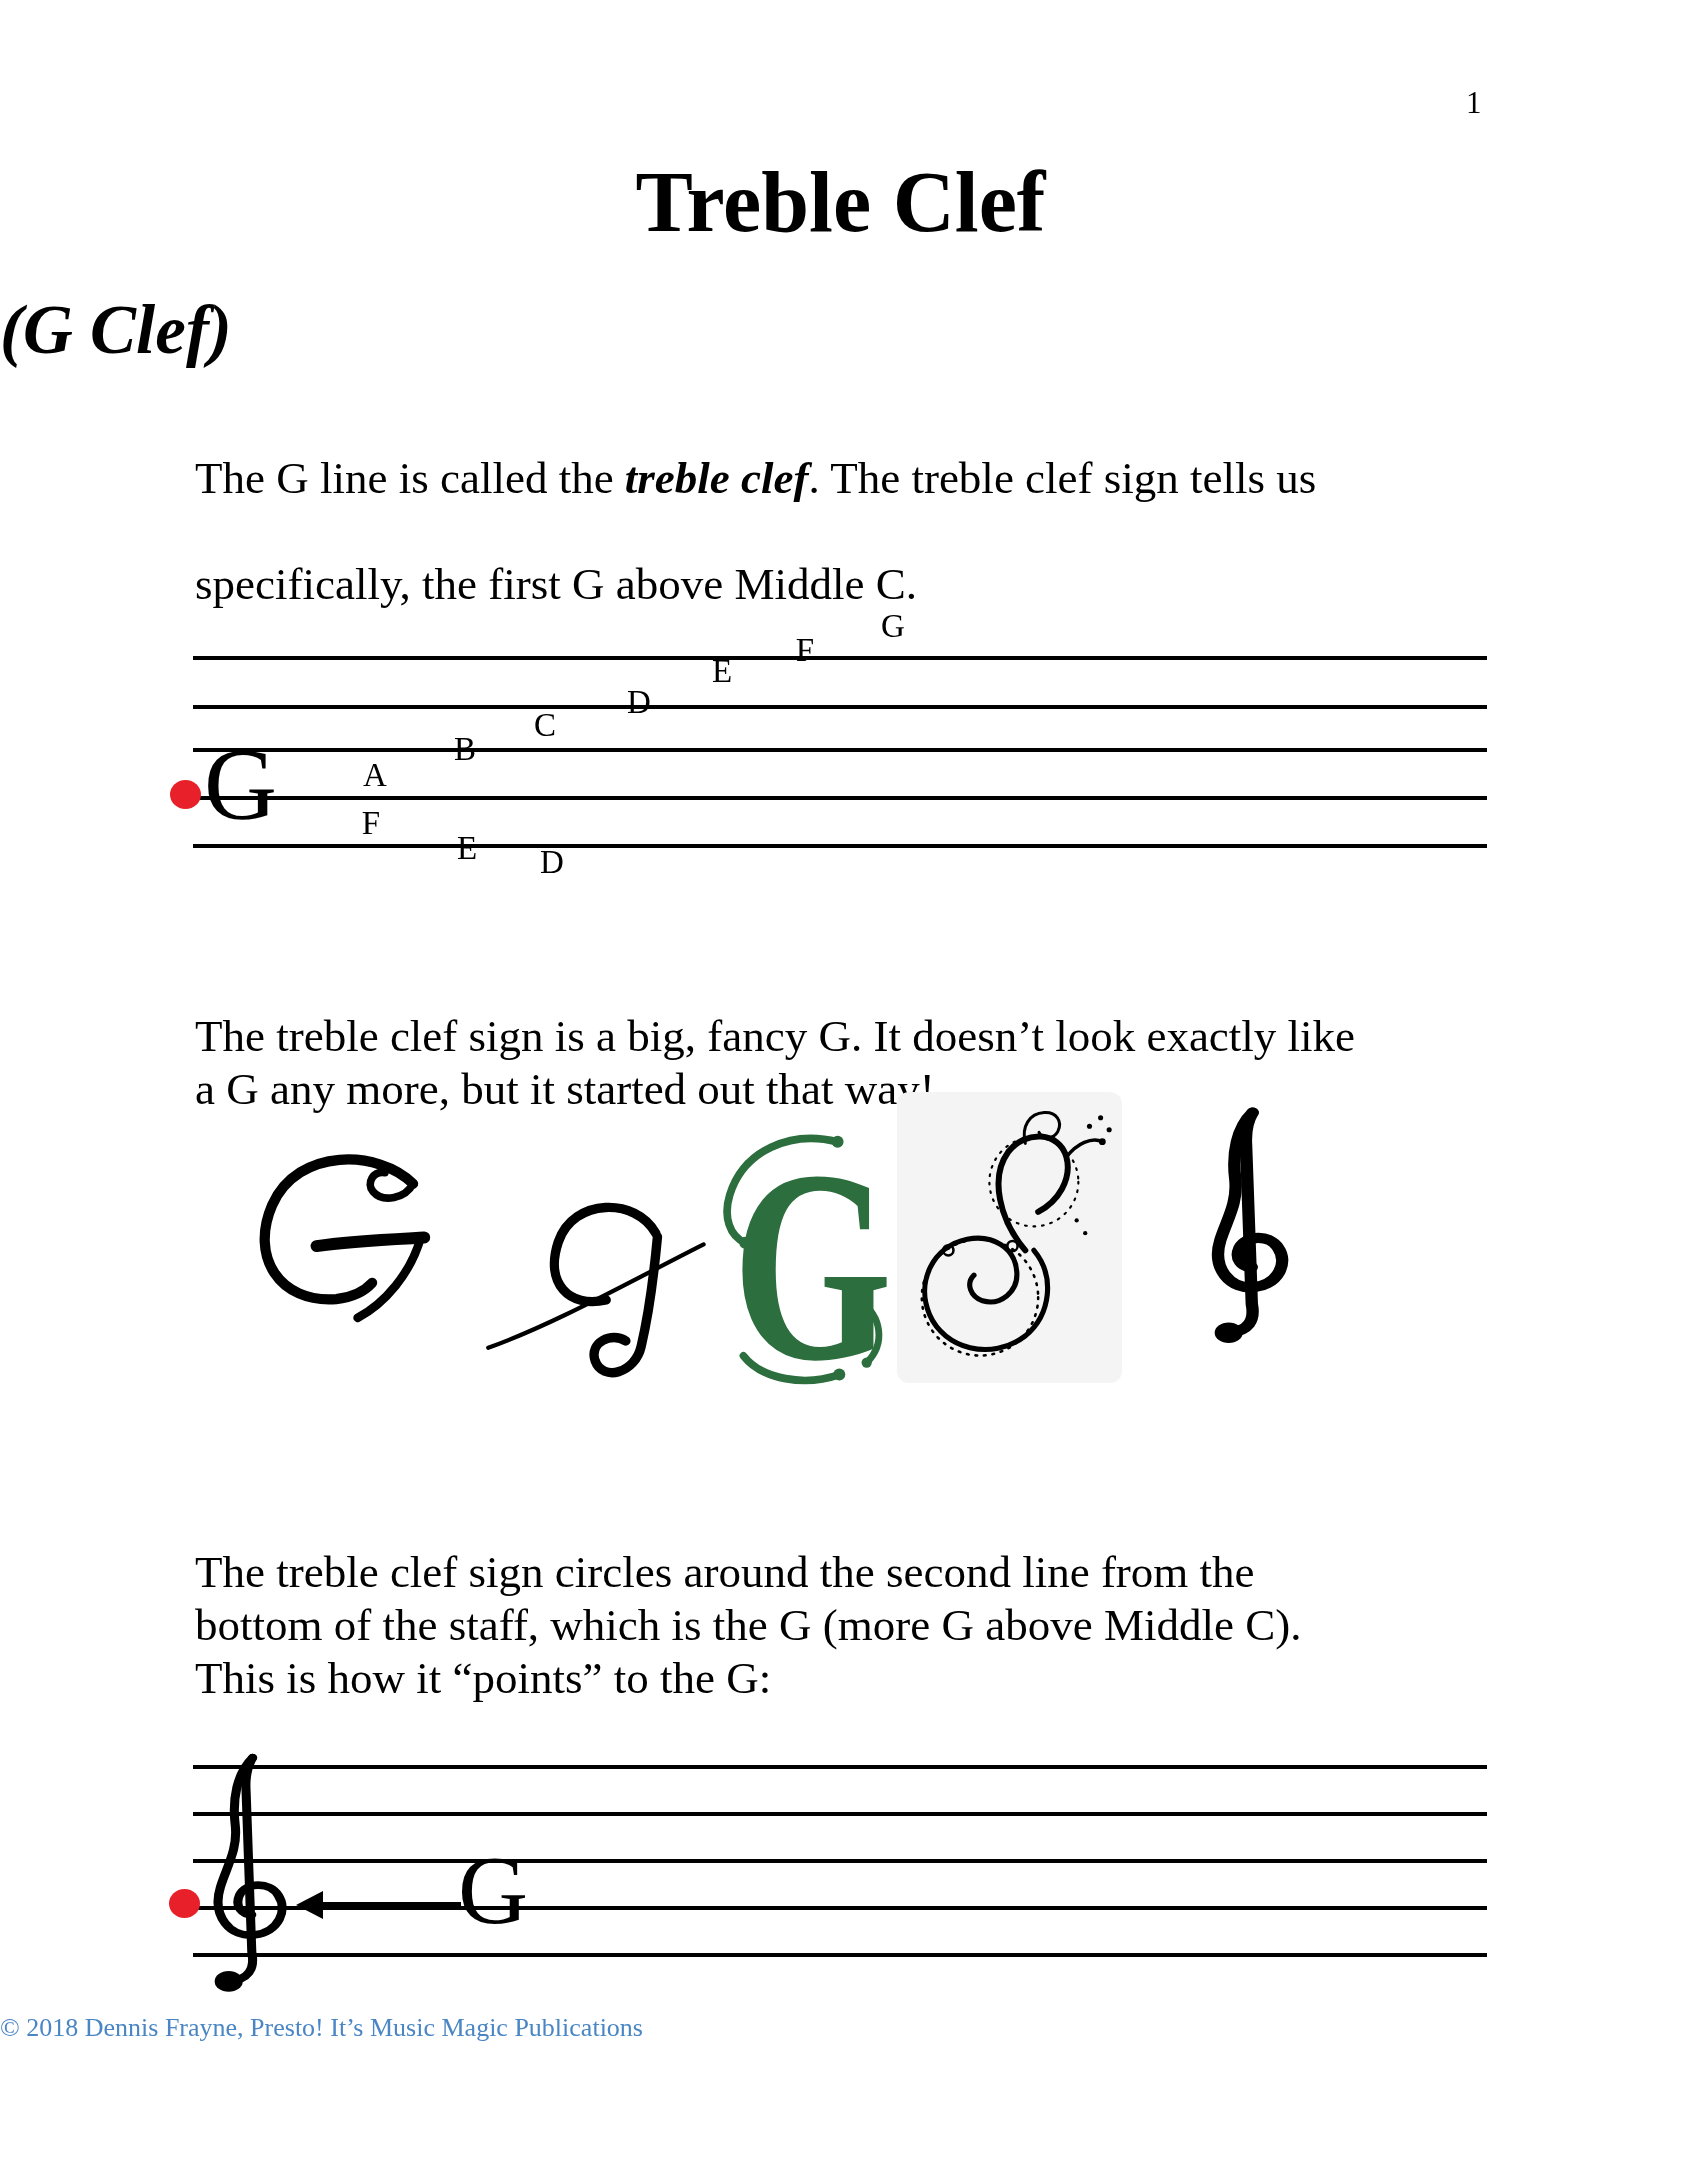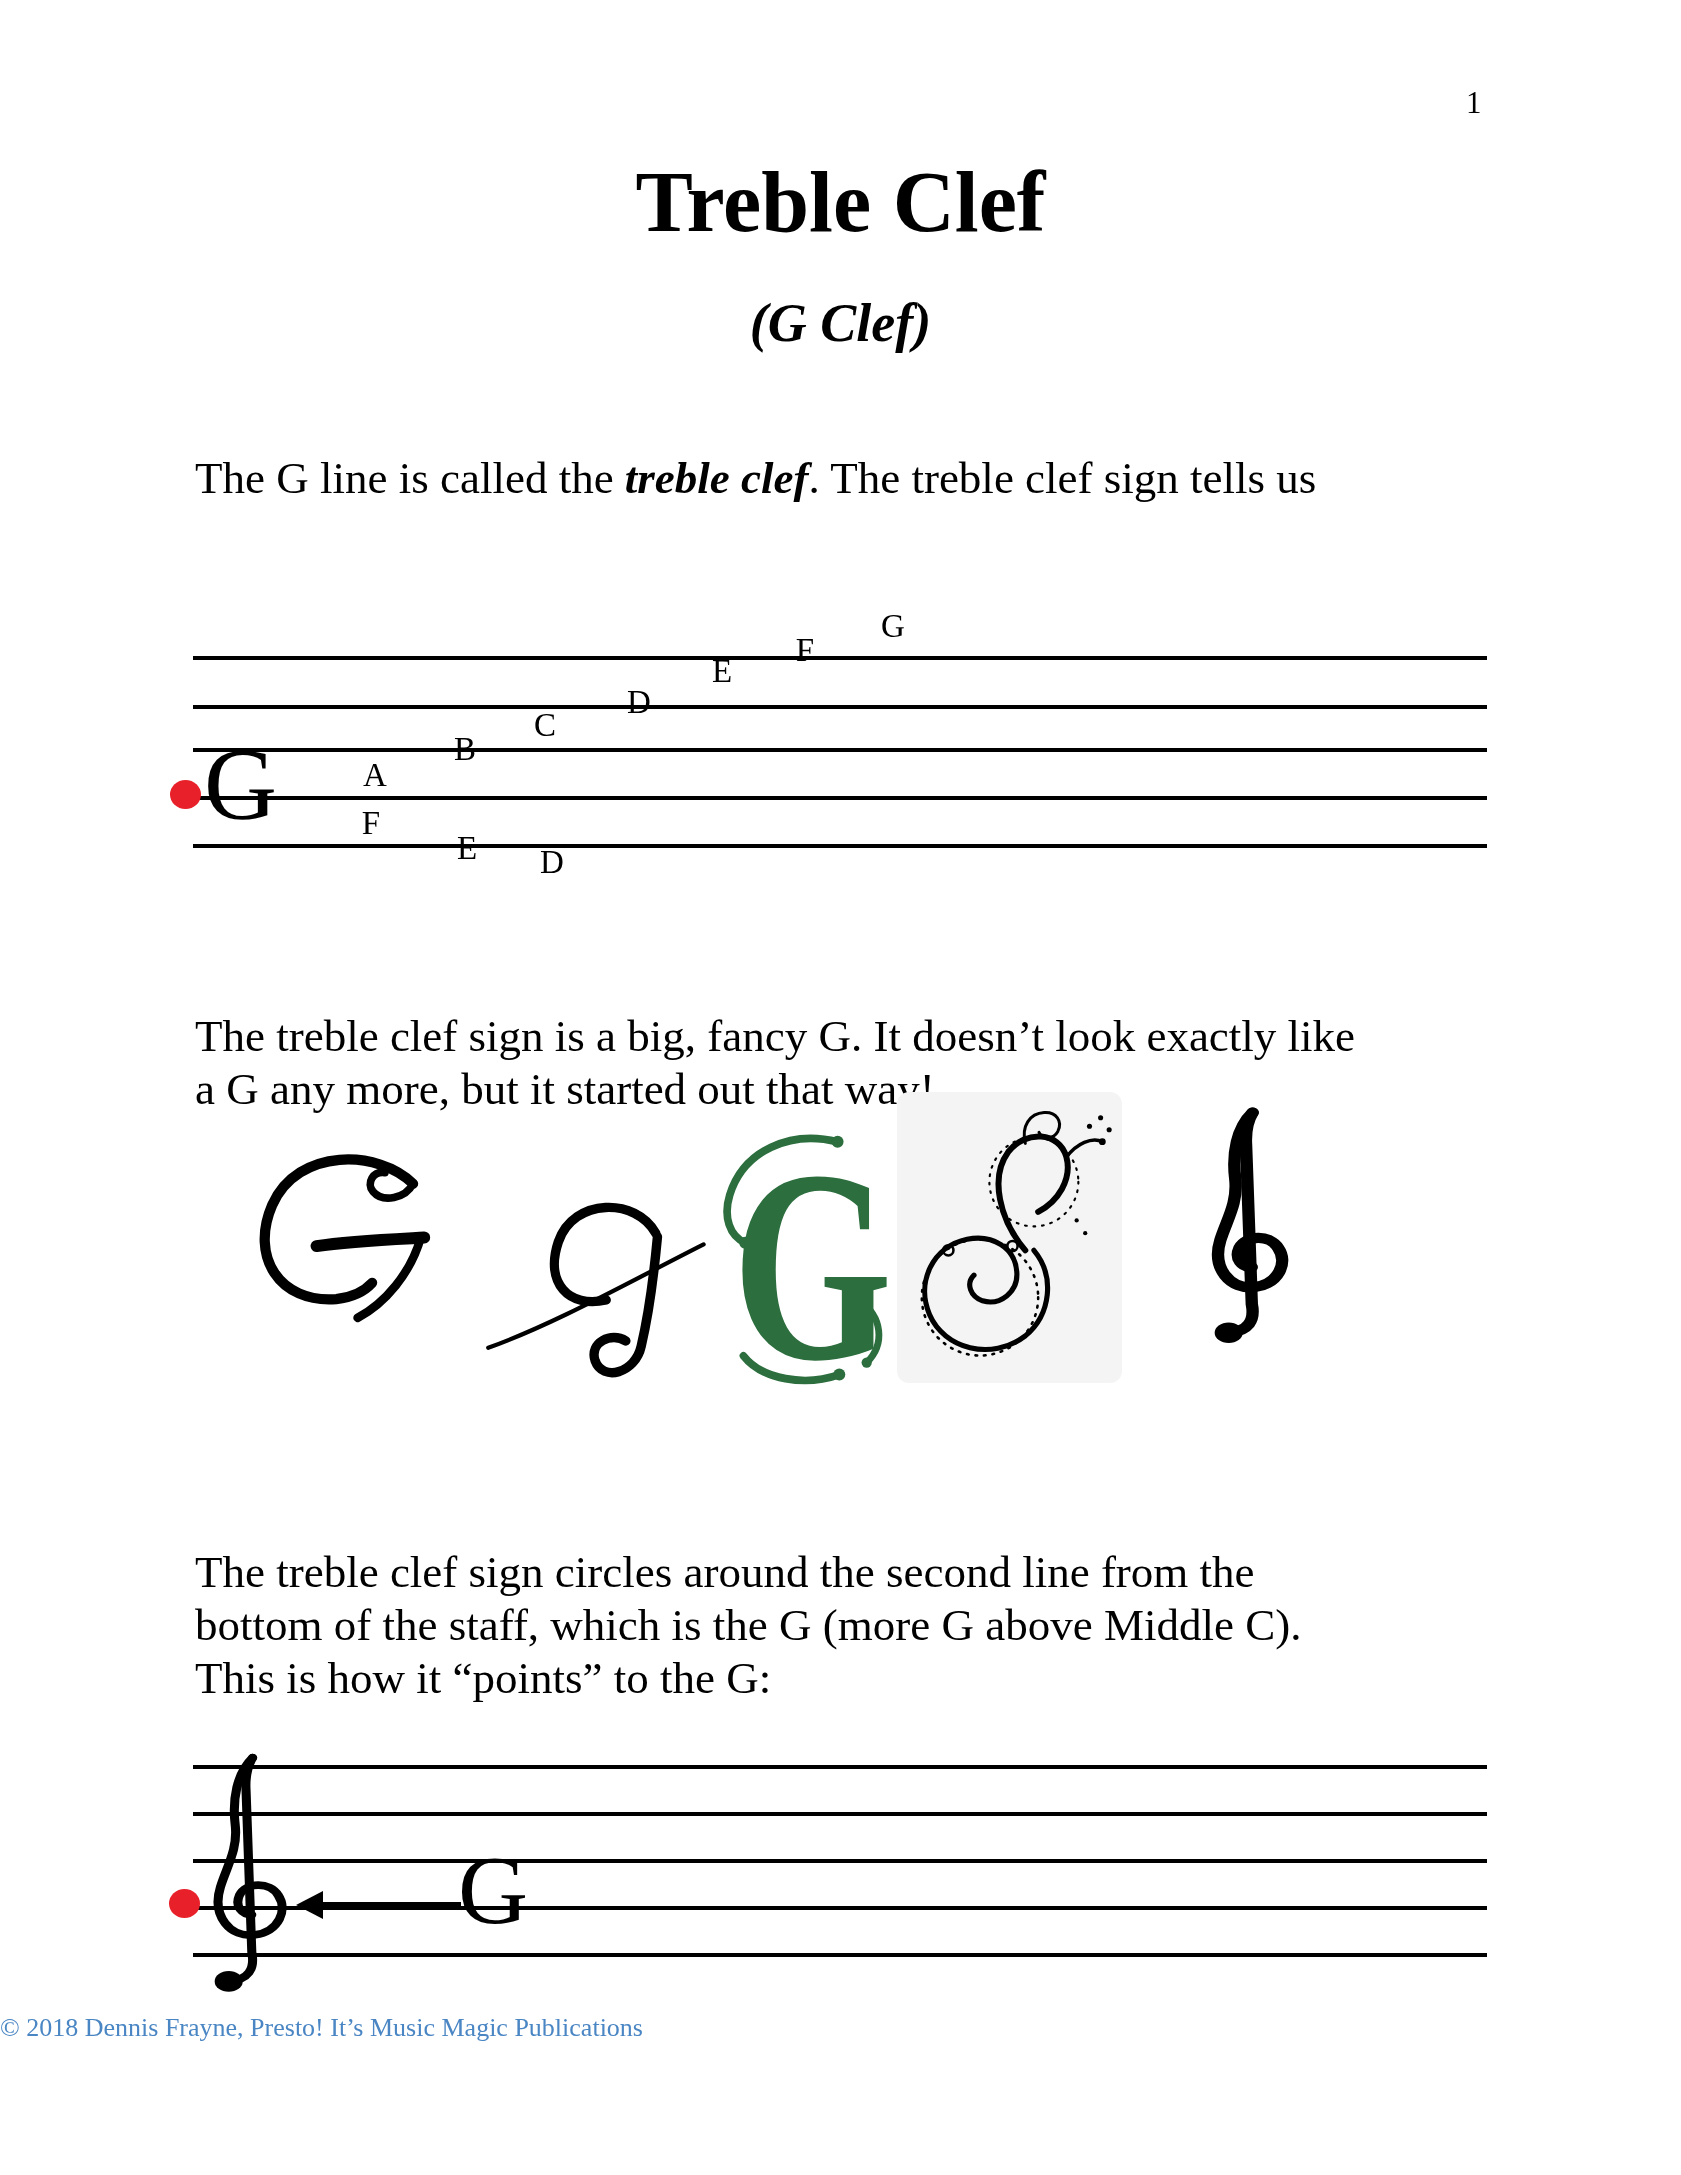--- a/index.html
+++ b/index.html
@@ -4,22 +4,22 @@
 <style>
   html,body{margin:0;padding:0;background:#888;}
   .page{
     position:relative;width:1681px;height:2175px;background:#ffffff;
     font-family:"Liberation Serif",serif;color:#000;overflow:hidden;margin:0 auto;
   }
   .abs{position:absolute;}
   .page-number{position:absolute;left:1466px;top:87px;font-size:31px;line-height:1;}
   .title{position:absolute;left:0;width:100%;top:159px;text-align:center;
          font-size:86px;font-weight:bold;line-height:1;}
-  .subtitle{position:absolute;left:0;width:100%;top:296px;text-align:center;
-            font-size:54px;font-weight:bold;font-style:italic;line-height:1;}
+  .subtitle{position:absolute;left:0;width:100%;top:296px;text-align:left;
+            font-size:69px;font-weight:bold;font-style:italic;line-height:1;}
   .para{position:absolute;left:195px;width:1335px;font-size:45px;line-height:53px;}
   .para em{font-weight:bold;font-style:italic;}
   .para-1{top:407px;}
   .para-2{top:965px;}
   .para-3{top:1501px;}
   .hline{position:absolute;left:193px;width:1294px;height:4.3px;background:#000;}
   .dot{position:absolute;width:31px;height:29px;border-radius:50%;background:#e8202a;}
   .bigG{position:absolute;font-size:101px;line-height:101px;font-weight:normal;}
   .note{position:absolute;font-size:33px;line-height:33px;transform:translateX(-50%);}
   .gex{position:absolute;}
@@ -54,21 +54,21 @@
 
 <div class="page">
 
   <div class="page-number">1</div>
 
   <div class="title">Treble Clef</div>
   <div class="subtitle">(G Clef)</div>
 
   <p class="para para-1"><span>The G line is called the </span><em>treble clef</em><span>. The treble clef sign tells us</span><br>
   <br>
-  </p>
+  <span>specifically, the first G above Middle C.</span></p>
 
   <div>
     <div class="hline" style="top:656px"></div>
     <div class="hline" style="top:705px"></div>
     <div class="hline" style="top:748px"></div>
     <div class="hline" style="top:796px"></div>
     <div class="hline" style="top:844px"></div>
 
     <div class="dot" style="left:170px;top:780px"></div>
     <div class="bigG" style="left:204px;top:735px">G</div>

